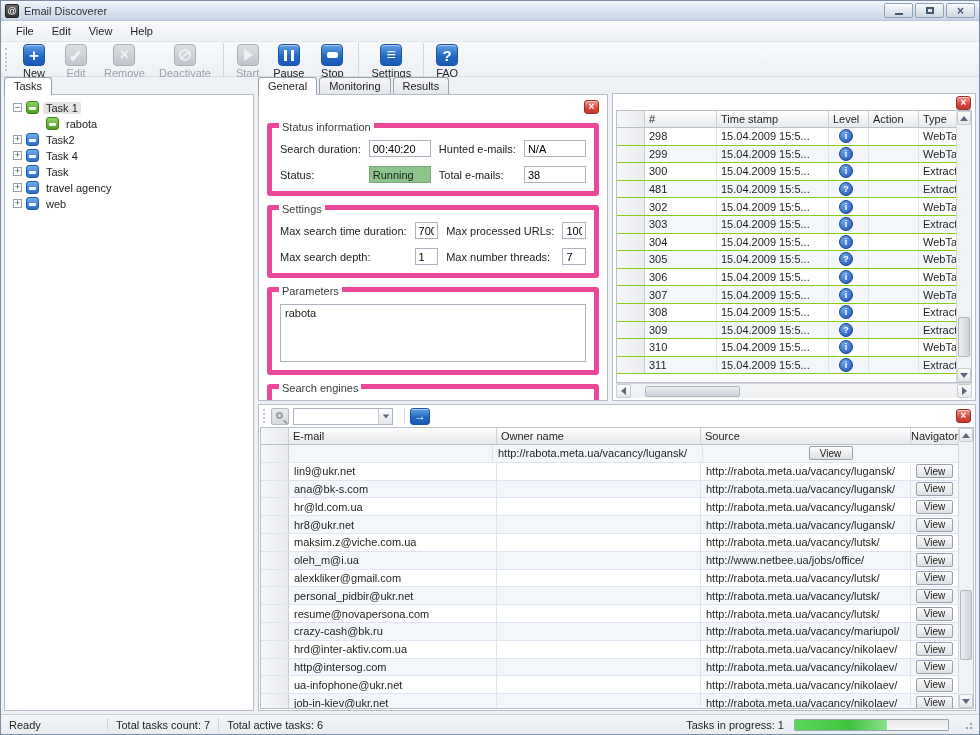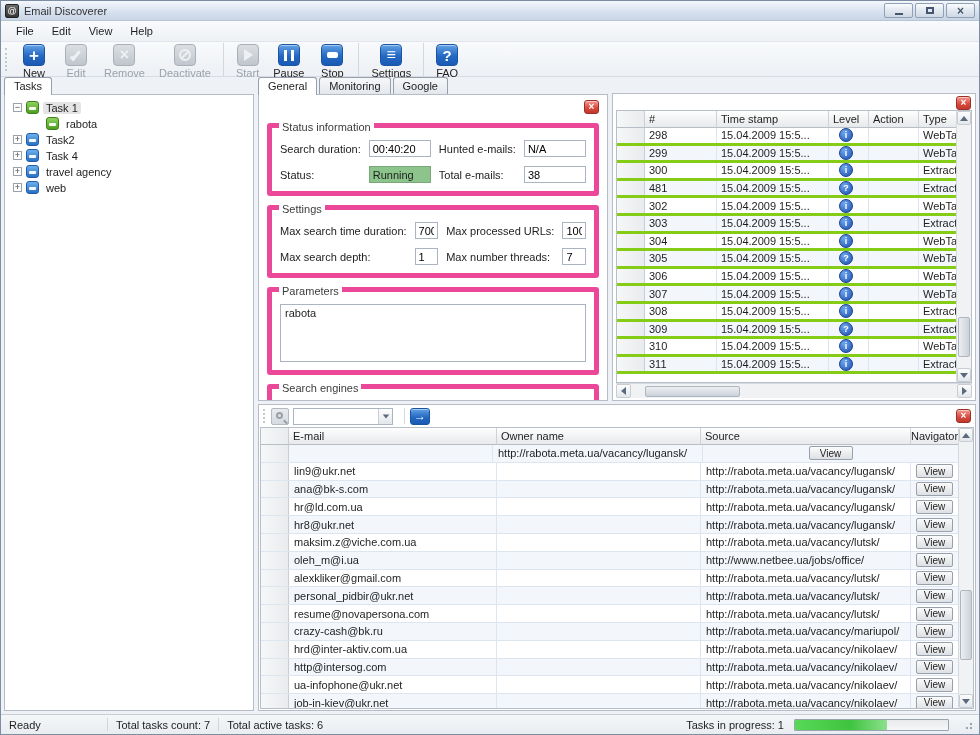--- a/index.html
+++ b/index.html
@@ -93,21 +93,21 @@
   .log-table{flex:1;margin:0 1px;border:1px solid #b9bfc8;display:flex;min-height:0}
   .log-cols{flex:1;display:flex;flex-direction:column;min-width:0;overflow:hidden}
   .lhead,.lrow{display:flex;flex:0 0 auto}
   .hcell{background:linear-gradient(#fefefe,#e7e9ec);border-right:1px solid #cdd2d8;border-bottom:1px solid #b8bec6;padding:2px 4px;white-space:nowrap;overflow:hidden}
   .rh{background:linear-gradient(90deg,#f6f7f8,#e9ebee);border-right:1px solid #c9ced5;flex:0 0 28px}
   .c-num{flex:0 0 72px}
   .c-time{flex:0 0 112px}
   .c-level{flex:0 0 40px;display:flex;align-items:center;justify-content:flex-start}
   .c-action{flex:0 0 50px}
   .c-type{flex:1;min-width:0}
-  .lrow{height:17.6px;align-items:stretch;border-bottom:3px solid #84cc16}
+  .lrow{height:17.6px;align-items:stretch;border-bottom:1px solid #84cc16}
   .lrow>span{padding:1px 4px;border-right:1px solid #dde5f0;white-space:nowrap;overflow:hidden;display:flex;align-items:center}
   .lrow>.rh{border-right:1px solid #c9ced5}
   .log-rows{flex:1;overflow:hidden;display:flex;flex-direction:column}
   .log-rows>div:nth-child(even){background:#f3f6fb}
   .lvl{width:14px;height:14px;border-radius:50%;background:radial-gradient(circle at 35% 30%,#6ea6f0,#1b4fae);color:#fff;font-size:9px;font-weight:bold;display:inline-flex;align-items:center;justify-content:center;font-style:normal;border:1px solid #14408f;margin-left:6px}
   .lvl-info::before{content:"i"}
   .lvl-question::before{content:"?"}
 
   
   .vscroll{width:15px;background:#f1f2f4;border-left:1px solid #d5dae0;position:relative;flex:0 0 auto}
@@ -288,20 +288,25 @@
             <span class="node-ico node-blue"></span>
             <span class="node-lbl">Task2</span>
           </div>
 
           <div class="tree-row ind-0 tg-plus sel-false">
             <span class="tg-box"></span>
             <span class="node-ico node-blue"></span>
             <span class="node-lbl">Task 4</span>
           </div>
 
+          <div class="tree-row ind-0 tg-plus sel-false">
+            <span class="tg-box"></span>
+            <span class="node-ico node-blue"></span>
+            <span class="node-lbl">Task</span>
+          </div>
 
           <div class="tree-row ind-0 tg-plus sel-false">
             <span class="tg-box"></span>
             <span class="node-ico node-blue"></span>
             <span class="node-lbl">travel agency</span>
           </div>
 
           <div class="tree-row ind-0 tg-plus sel-false">
             <span class="tg-box"></span>
             <span class="node-ico node-blue"></span>
@@ -313,21 +318,21 @@
     <div class="right-col">
       <div class="right-top">
 
         <div class="gen-col">
           <div class="tabstrip">
 
               <span class="tab active-true">General</span>
 
               <span class="tab active-false">Monitoring</span>
 
-              <span class="tab active-false">Google</span>
+              <span class="tab active-false">Results</span>
             </div>
           <div class="panel gen-panel">
             <div class="close-row">
                 <span class="close-btn"></span>
               </div>
 
             <div class="groupbox">
               <span class="gb-title">Status information</span>
               <div class="fgrid">
                 <span class="flabel">Search duration:</span>

